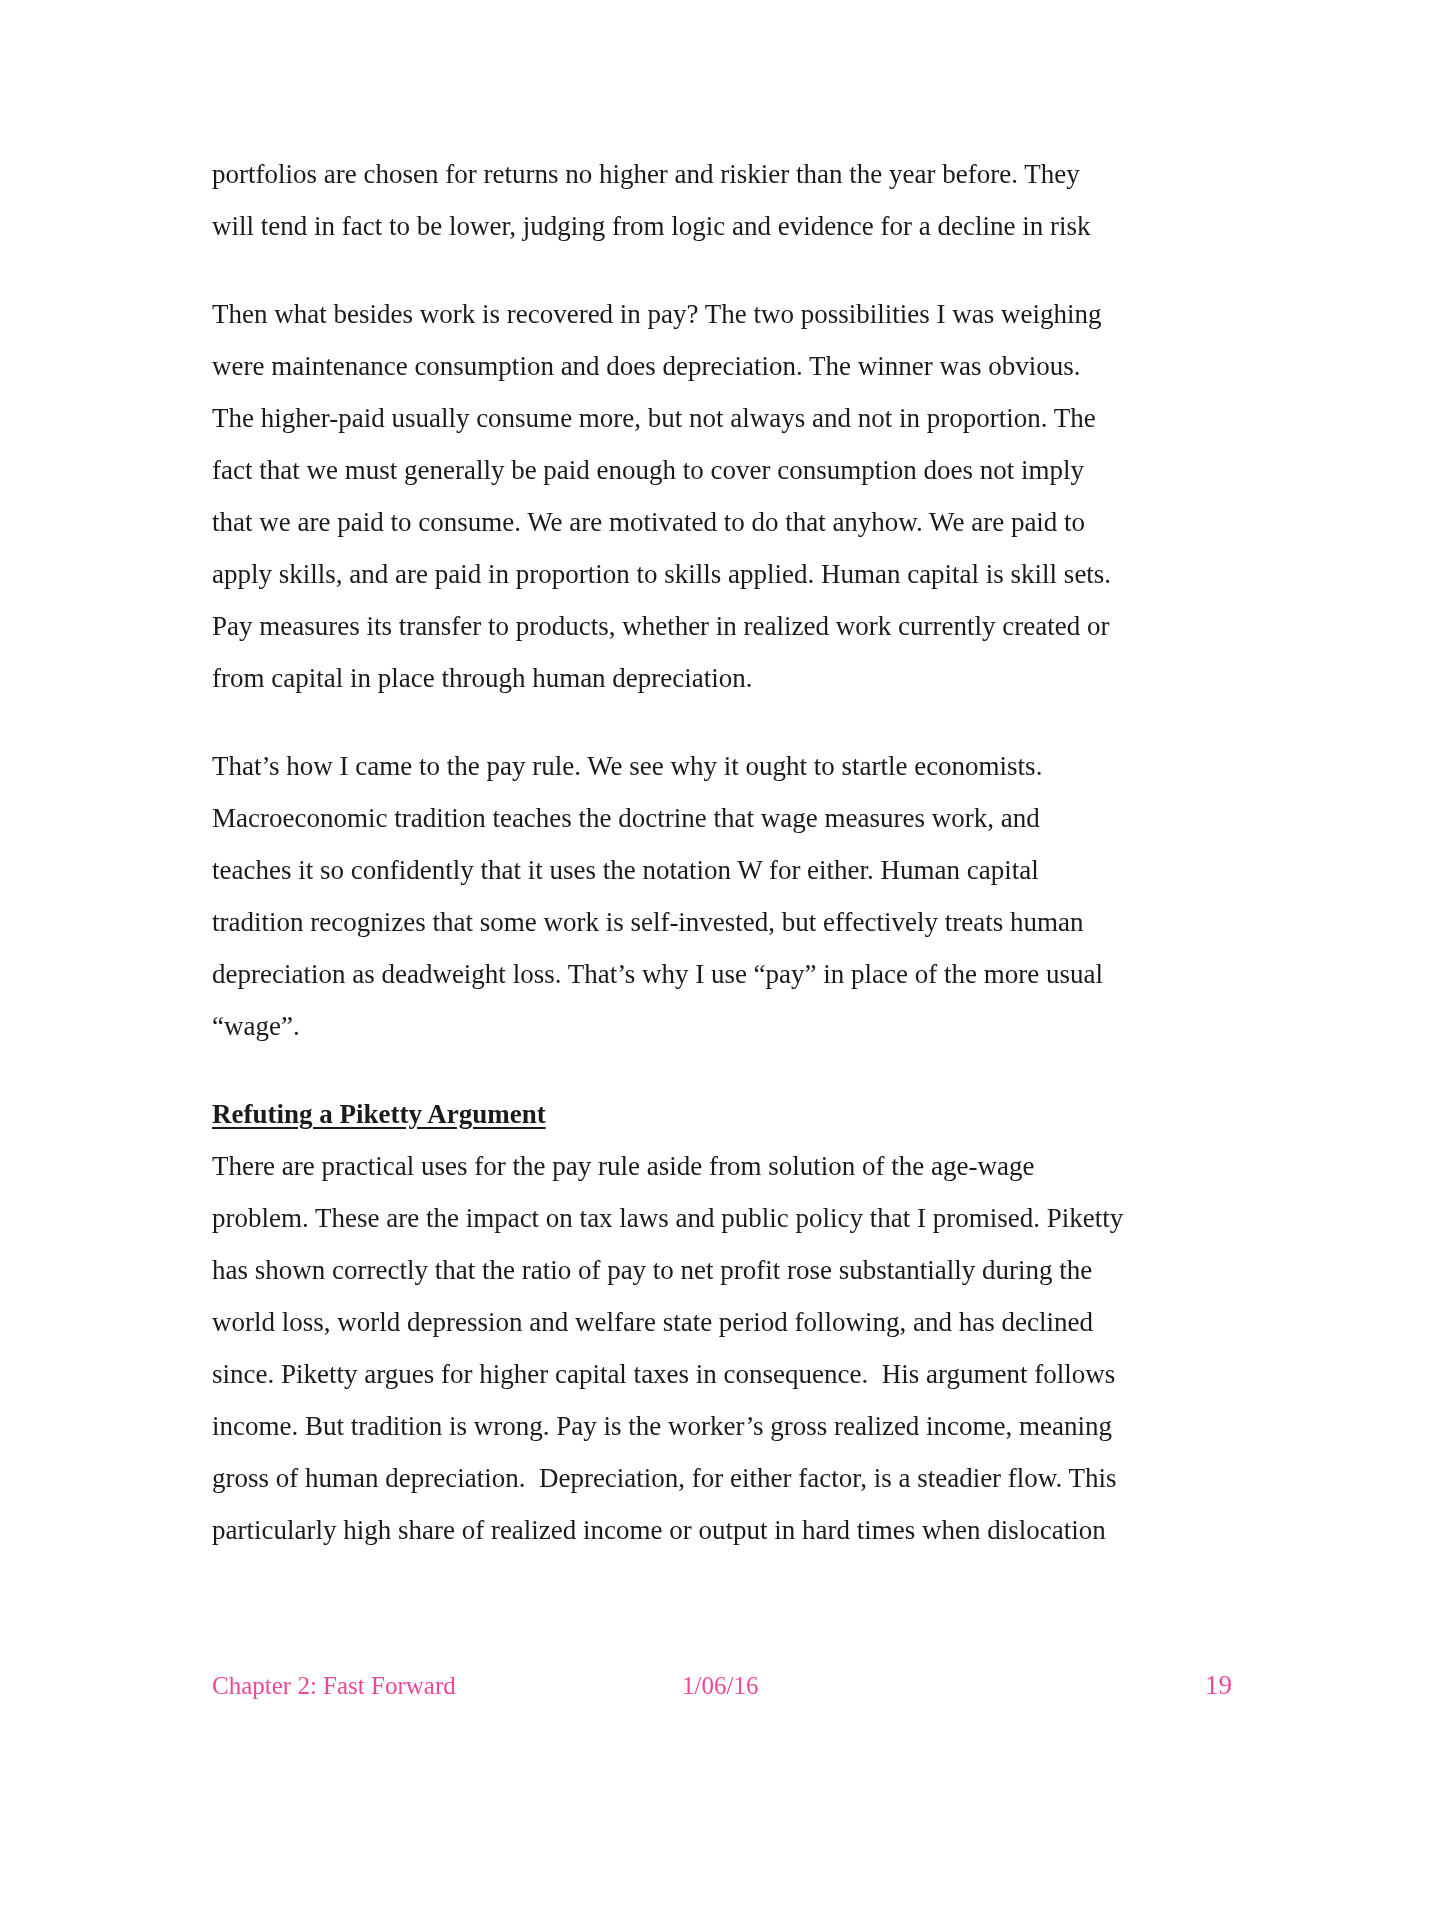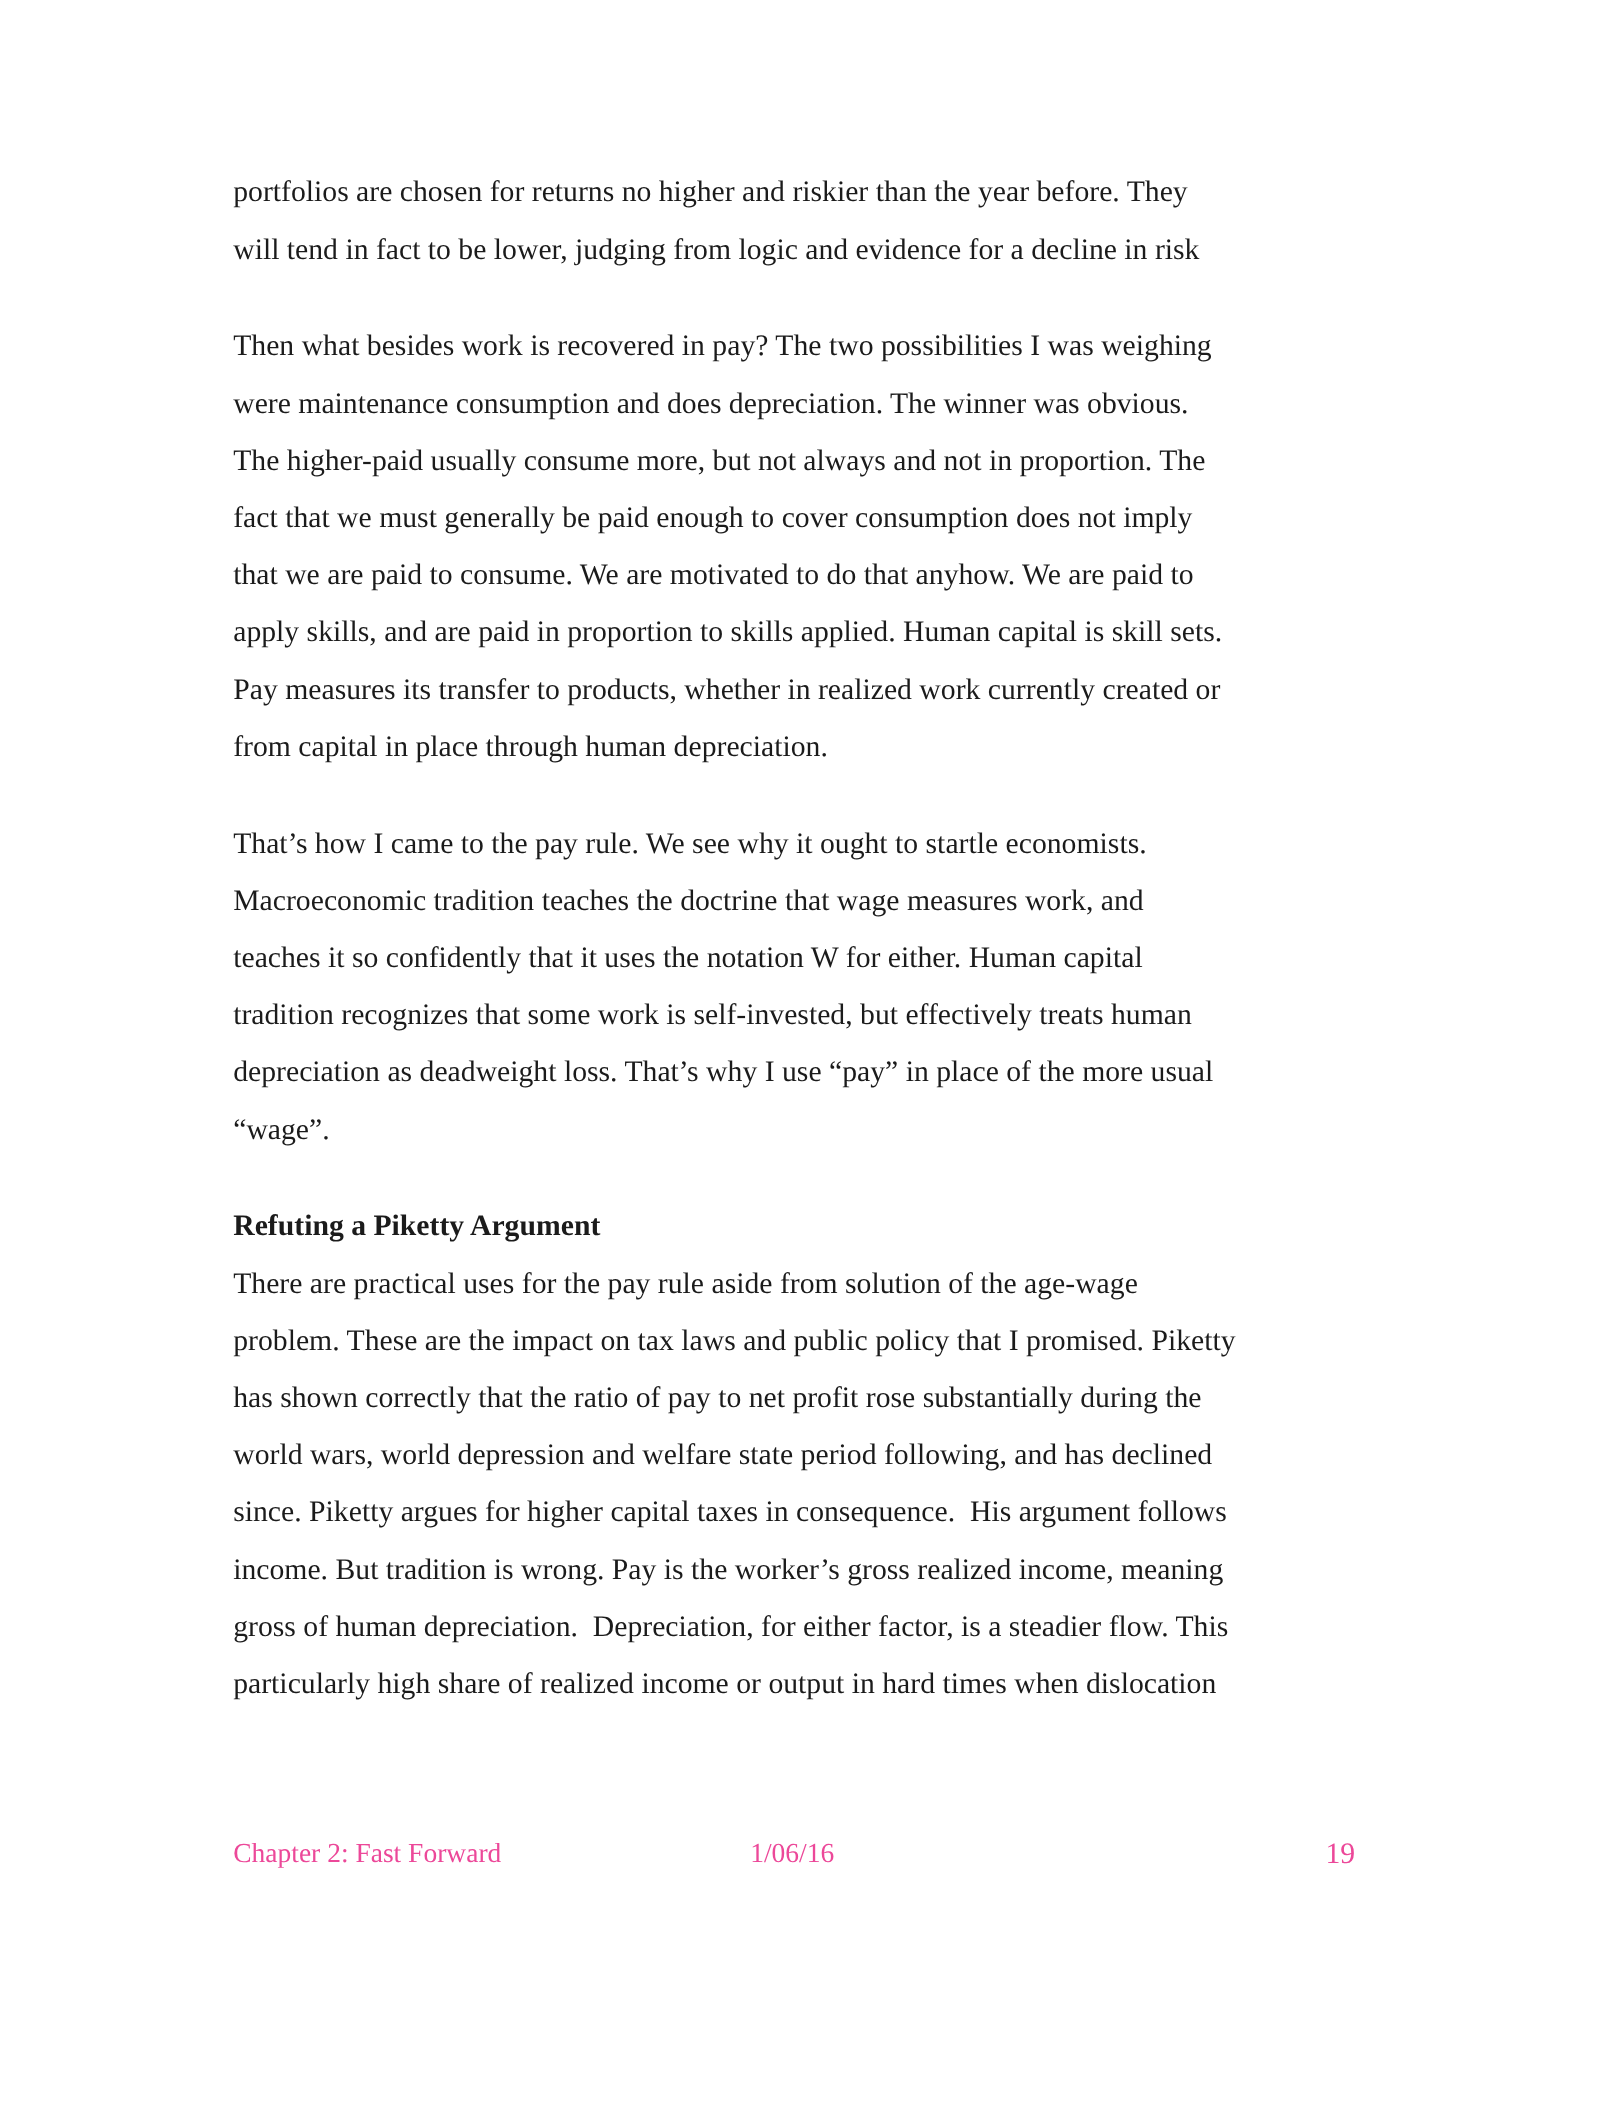--- a/index.html
+++ b/index.html
@@ -23,20 +23,21 @@
   .block.after-heading { margin-top: 0; }
   .line {
     font-size: 27px;
     line-height: 52px;
     white-space: pre;
   }
   .heading {
     font-size: 27px;
     line-height: 52px;
     font-weight: bold;
+    text-decoration: underline;
     text-underline-offset: 4px;
     white-space: pre;
   }
   .footer {
     position: absolute;
     left: 212px;
     top: 1672px;
     width: 1030px;
     height: 44px;
     font-size: 25px;
@@ -80,21 +81,21 @@
         <div class="line">teaches it so confidently that it uses the notation W for either. Human capital</div>
         <div class="line">tradition recognizes that some work is self-invested, but effectively treats human</div>
         <div class="line">depreciation as deadweight loss. That’s why I use “pay” in place of the more usual</div>
         <div class="line">“wage”.</div>
       </div>
       <div class="block heading">Refuting a Piketty Argument</div>
       <div class="block after-heading">
         <div class="line">There are practical uses for the pay rule aside from solution of the age-wage</div>
         <div class="line">problem. These are the impact on tax laws and public policy that I promised. Piketty</div>
         <div class="line">has shown correctly that the ratio of pay to net profit rose substantially during the</div>
-        <div class="line">world wars, world depression and welfare state period following, and has declined</div>
+        <div class="line">world loss, world depression and welfare state period following, and has declined</div>
         <div class="line">since. Piketty argues for higher capital taxes in consequence.  His argument follows</div>
         <div class="line">income. But tradition is wrong. Pay is the worker’s gross realized income, meaning</div>
         <div class="line">gross of human depreciation.  Depreciation, for either factor, is a steadier flow. This</div>
         <div class="line">particularly high share of realized income or output in hard times when dislocation</div>
       </div>
     </div>
   <div class="footer">
     <span class="footer-chapter">Chapter 2: Fast Forward</span>
     <span class="footer-date">1/06/16</span>
     <span class="footer-page">19</span>

